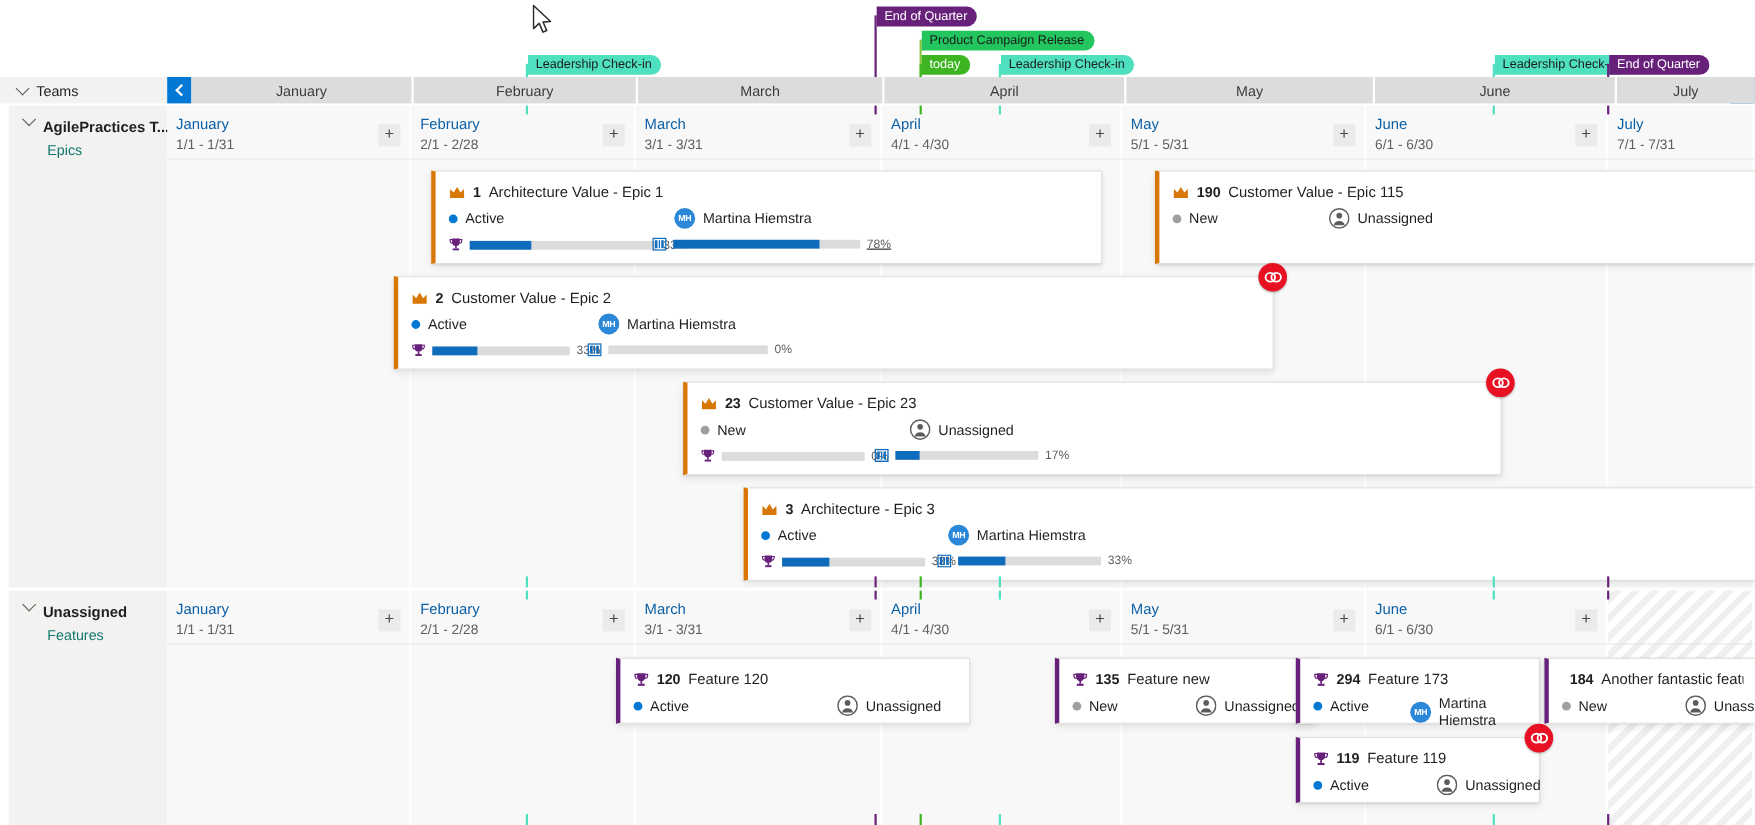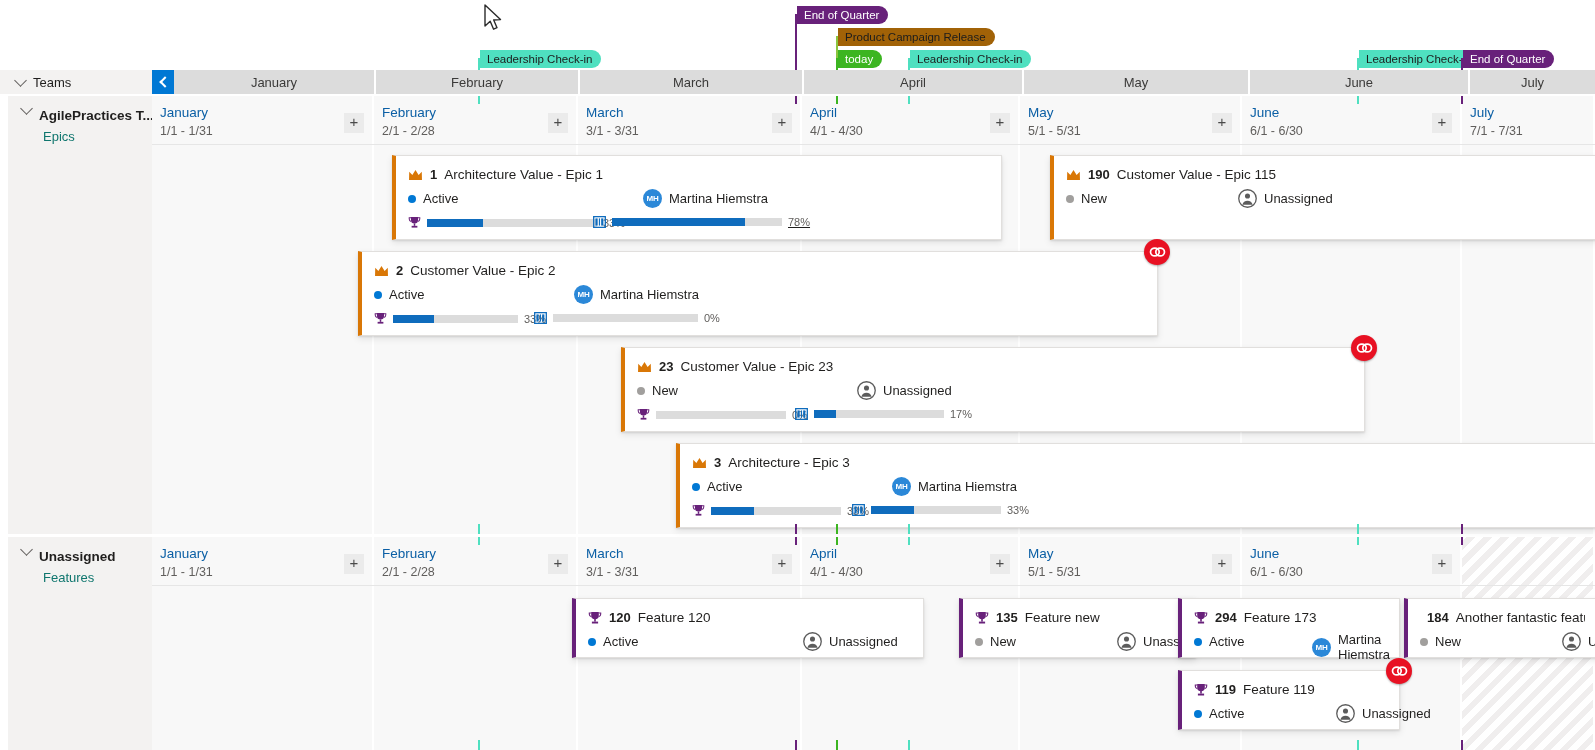--- a/index.html
+++ b/index.html
@@ -97,21 +97,21 @@
   .card .wi-title { font-weight: normal; }
   .card .card-meta {
     position: absolute; left: 12px; top: 35px; right: 10px; height: 18px;
   }
   .state { position: absolute; left: 0; top: 0; display: flex; align-items: center; gap: 7px; font-size: 13px; }
   .state .dot { width: 8px; height: 8px; border-radius: 50%; flex: none; }
   .assignee { position: absolute; top: -2px; display: flex; align-items: center; gap: 7px; font-size: 13px; }
   .avatar {
     width: 19px; height: 19px; border-radius: 50%; flex: none;
     display: flex; align-items: center; justify-content: center;
-    font-size: 8px; color: #fff; font-weight: bold; letter-spacing: -0.3px; margin-left: 30px;
+    font-size: 8px; color: #fff; font-weight: bold; letter-spacing: -0.3px;
   }
   .avatar.person { background: #d0d0d0; }
   .card-bars { position: absolute; left: 12px; top: 60px; right: 10px; height: 14px; }
   .bar-group { position: absolute; display: flex; align-items: center; gap: 6px; }
   .bar-track { height: 8px; background: #dcdcdc; position: relative; }
   .bar-fill { position: absolute; left: 0; top: 0; bottom: 0; background: #0f6cbd; }
   .bar-pct { font-size: 11px; color: #605e5c; }
   .link-badge {
     position: absolute; width: 26px; height: 26px; border-radius: 50%;
     background: #e81123; display: flex; align-items: center; justify-content: center;
@@ -123,21 +123,21 @@
 </style>
 </head>
 <body>
 
 <div id="root">
 
   <div class="marker-strip" id="markerStrip">
       <div class="marker-line" style="left: 795px; top: 14px; height: 70px; background: rgb(104, 33, 122);"></div>
       <div class="marker-pill" style="left: 797px; top: 6px; background: rgb(104, 33, 122); color: rgb(255, 255, 255);">End of Quarter</div>
       <div class="marker-line" style="left: 836px; top: 36px; height: 48px; background: rgb(139, 197, 63);"></div>
-      <div class="marker-pill" style="left: 838px; top: 28px; background: #a16207; color: rgb(28, 28, 28);">Product Campaign Release</div>
+      <div class="marker-pill" style="left: 838px; top: 28px; background: #22c55e; color: rgb(28, 28, 28);">Product Campaign Release</div>
       <div class="marker-line" style="left: 836px; top: 58px; height: 26px; background: rgb(60, 181, 33);"></div>
       <div class="marker-pill" style="left: 838px; top: 50px; background: rgb(60, 181, 33); color: rgb(255, 255, 255);">today</div>
       <div class="marker-line" style="left: 908px; top: 58px; height: 26px; background: rgb(79, 224, 192);"></div>
       <div class="marker-pill" style="left: 910px; top: 50px; background: rgb(79, 224, 192); color: rgb(28, 28, 28);">Leadership Check-in</div>
       <div class="marker-line" style="left: 478px; top: 58px; height: 26px; background: rgb(79, 224, 192);"></div>
       <div class="marker-pill" style="left: 480px; top: 50px; background: rgb(79, 224, 192); color: rgb(28, 28, 28);">Leadership Check-in</div>
       <div class="marker-line" style="left: 1357px; top: 58px; height: 26px; background: rgb(79, 224, 192);"></div>
       <div class="marker-pill" style="left: 1359px; top: 50px; background: rgb(79, 224, 192); color: rgb(28, 28, 28);">Leadership Check-in</div>
       <div class="marker-line" style="left: 1461px; top: 58px; height: 26px; background: rgb(104, 33, 122);"></div>
       <div class="marker-pill" style="left: 1463px; top: 50px; background: rgb(104, 33, 122); color: rgb(255, 255, 255);">End of Quarter</div>
@@ -511,21 +511,21 @@
           </div>
           <div class="month-col" style="left: 1090px; width: 220px;">
             <div class="month-head">
               <div class="mh-name">June</div>
          <div class="mh-range">6/1 - 6/30</div>
               <div class="add-btn">+</div>
             </div>
           </div>
           <div class="month-col hatched" style="left: 1310px; width: 133px;"></div>
           <div class="row-divider" style="top: 48px; left: 0px;"></div>
-          <div class="card" style="left: 420px; top: 61px; width: 352px; height: 60px; border-left-color: rgb(104, 33, 122);">
+          <div class="card" style="left: 408px; top: 61px; width: 322px; height: 60px; border-left-color: rgb(104, 33, 122);">
             <div class="card-title">
          <svg width="14" height="14" viewBox="0 0 14 14">
     <path d="M3.2,1 h7.6 v3.4 a3.8,3.8 0 0 1 -7.6,0 Z" fill="#68217a"></path>
     <path d="M3.3,2 h-2 v1.3 a2.6,2.6 0 0 0 2.1,2.5" fill="none" stroke="#68217a" stroke-width="1.1"></path>
     <path d="M10.7,2 h2 v1.3 a2.6,2.6 0 0 1 -2.1,2.5" fill="none" stroke="#68217a" stroke-width="1.1"></path>
     <rect x="6.2" y="8" width="1.6" height="2.6" fill="#68217a"></rect>
     <rect x="3.9" y="10.6" width="6.2" height="1.9" fill="#68217a"></rect>
               </svg>
          <span class="wi-id">120</span>
          <span class="wi-title">Feature 120</span>

